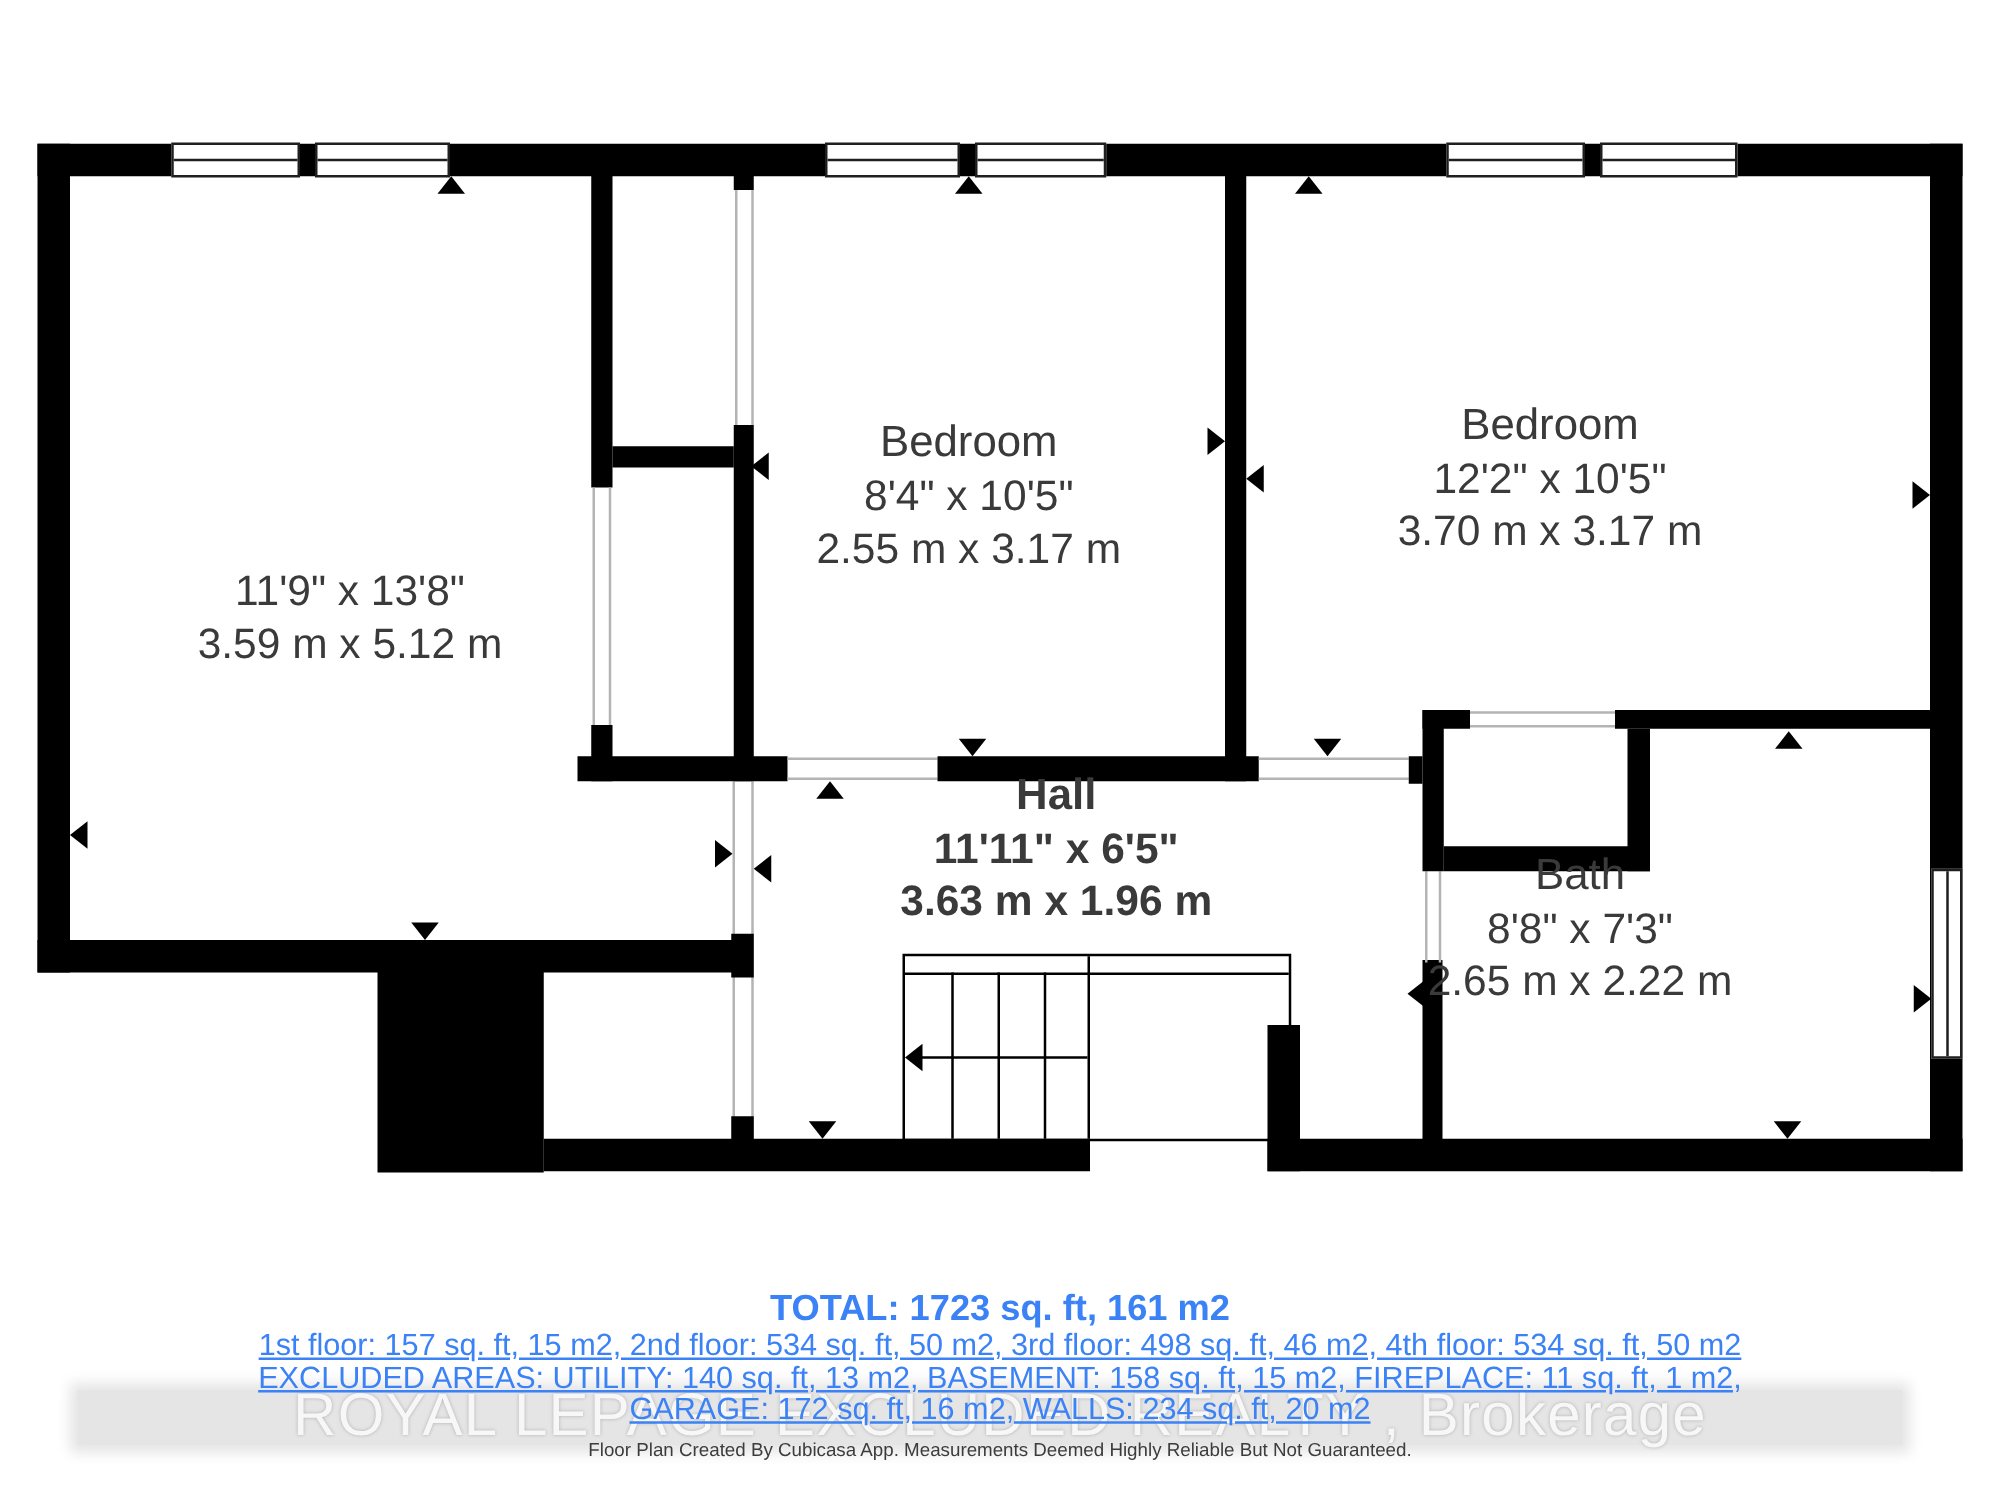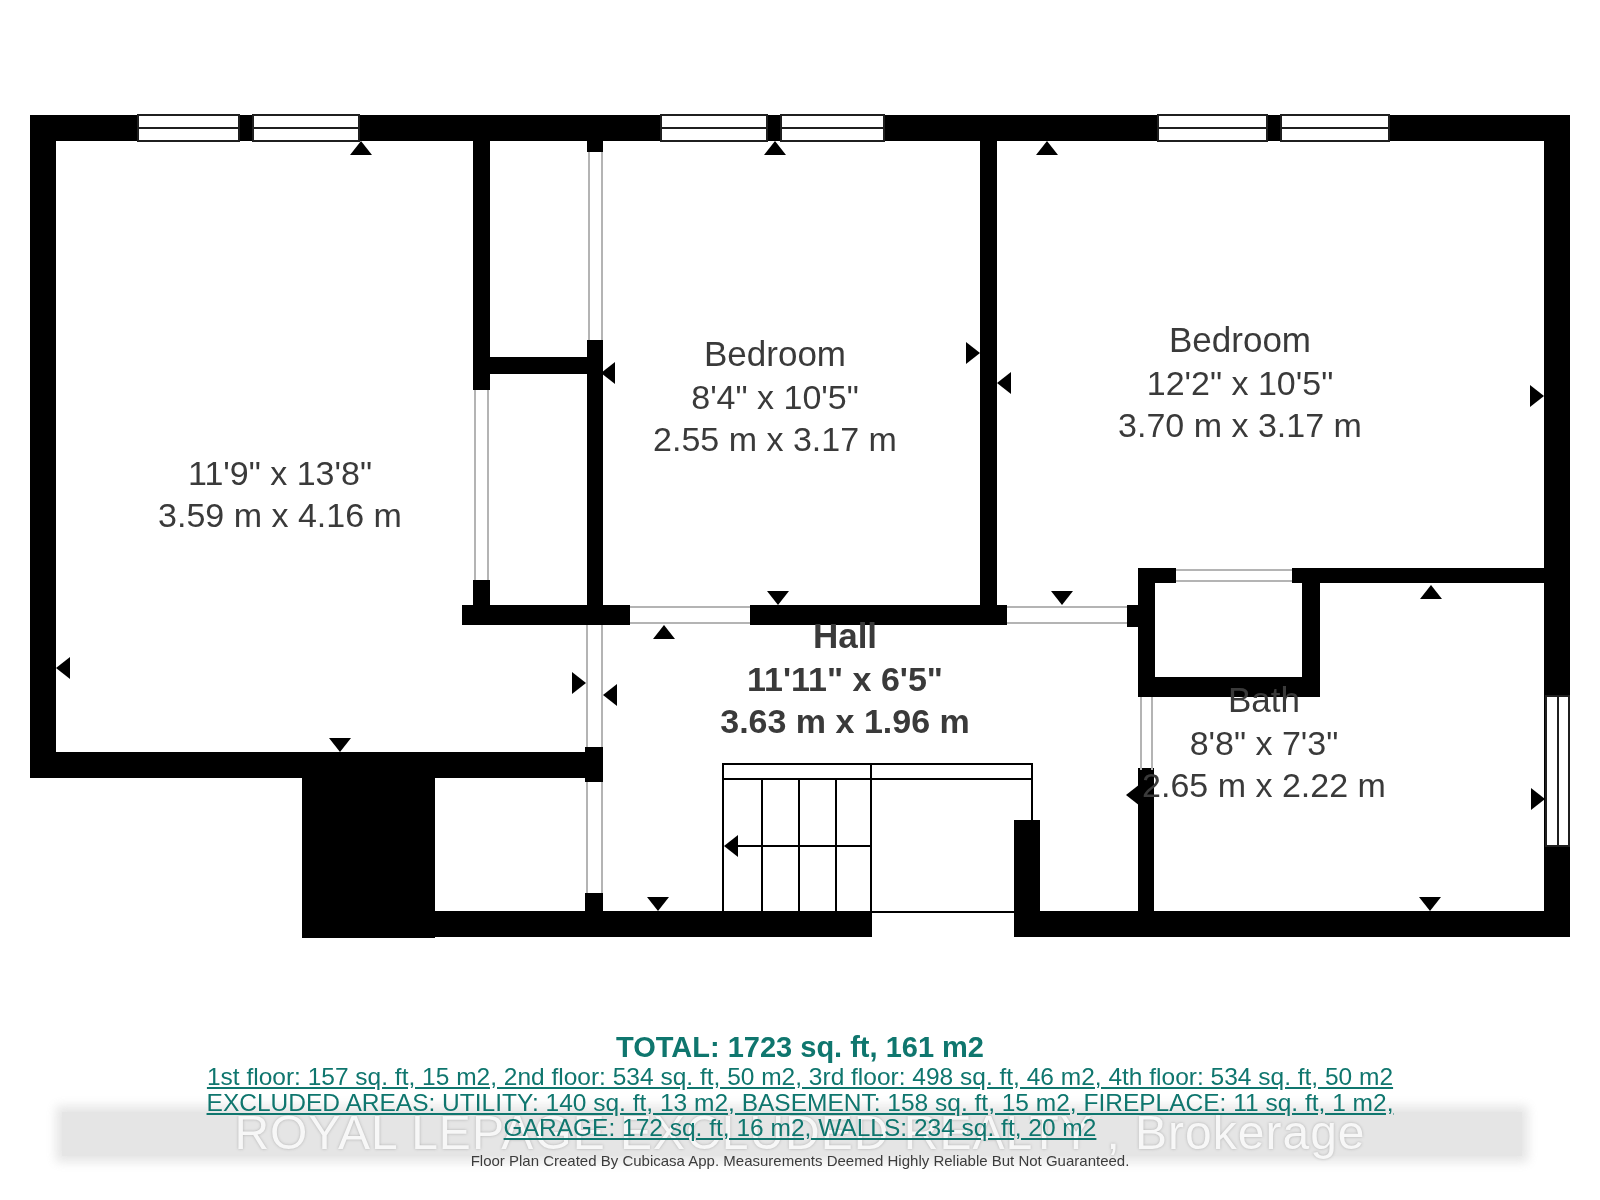--- a/index.html
+++ b/index.html
@@ -13,21 +13,21 @@
   .tri{position:absolute;width:0;height:0;}
   .tri.up{border-left:11px solid transparent;border-right:11px solid transparent;border-bottom:14px solid #000;}
   .tri.down{border-left:11px solid transparent;border-right:11px solid transparent;border-top:14px solid #000;}
   .tri.left{border-top:11px solid transparent;border-bottom:11px solid transparent;border-right:14px solid #000;}
   .tri.right{border-top:11px solid transparent;border-bottom:11px solid transparent;border-left:14px solid #000;}
   .room-label{position:absolute;text-align:center;color:#3a3a3a;}
   .room-label .rname{font-size:35px;line-height:44px;}
   .room-label .rdim{font-size:34px;line-height:42px;}
   .stairs{position:absolute;left:722px;top:763px;width:311px;height:150px;border:2px solid #000;box-sizing:border-box;}
   .stairs .sl{position:absolute;background:#000;}
-  .summary{position:absolute;left:0;top:1030px;width:1600px;text-align:center;color:#0f766e;z-index:6;}
+  .summary{position:absolute;left:0;top:1030px;width:1600px;text-align:center;color:#3b82f6;z-index:6;}
   .summary .total{font-weight:bold;font-size:29px;line-height:34px;}
   .summary .sline{font-size:24.5px;line-height:25.5px;text-decoration:underline;}
   .wm-band{position:absolute;left:62px;top:1112px;width:1460px;height:44px;background:#dfdfdf;
     box-shadow:0 0 10px 6px #dfdfdf;opacity:.8;z-index:4;}
   .watermark{position:absolute;left:0;top:1105px;width:1600px;text-align:center;font-size:48px;
     color:#f7f7f7;letter-spacing:1px;text-shadow:0 0 3px rgba(160,160,160,.8);z-index:5;white-space:nowrap;}
   .disclaimer{position:absolute;left:0;top:1152px;width:1600px;text-align:center;font-size:15px;color:#3c3c3c;z-index:6;}
 </style>
 </head>
 <body>
@@ -114,21 +114,21 @@
   <div class="tri left" style="left:56px;top:657px;"></div>
   <div class="tri left" style="left:603px;top:684px;"></div>
   <div class="tri left" style="left:1126px;top:784px;"></div>
   <div class="tri right" style="left:966px;top:342px;"></div>
   <div class="tri right" style="left:572px;top:672px;"></div>
   <div class="tri right" style="left:1530px;top:385px;"></div>
   <div class="tri right" style="left:1531px;top:788px;"></div>
 
   <div class="room-label" style="left:40px;top:452px;width:480px;">
     <div class="rdim">11'9" x 13'8"</div>
-    <div class="rdim">3.59 m x 4.16 m</div>
+    <div class="rdim">3.59 m x 5.12 m</div>
   </div>
   <div class="room-label" style="left:605px;top:332px;width:340px;">
     <div class="rname">Bedroom</div>
     <div class="rdim">8'4" x 10'5"</div>
     <div class="rdim">2.55 m x 3.17 m</div>
   </div>
   <div class="room-label" style="left:1060px;top:318px;width:360px;">
     <div class="rname">Bedroom</div>
     <div class="rdim">12'2" x 10'5"</div>
     <div class="rdim">3.70 m x 3.17 m</div>

